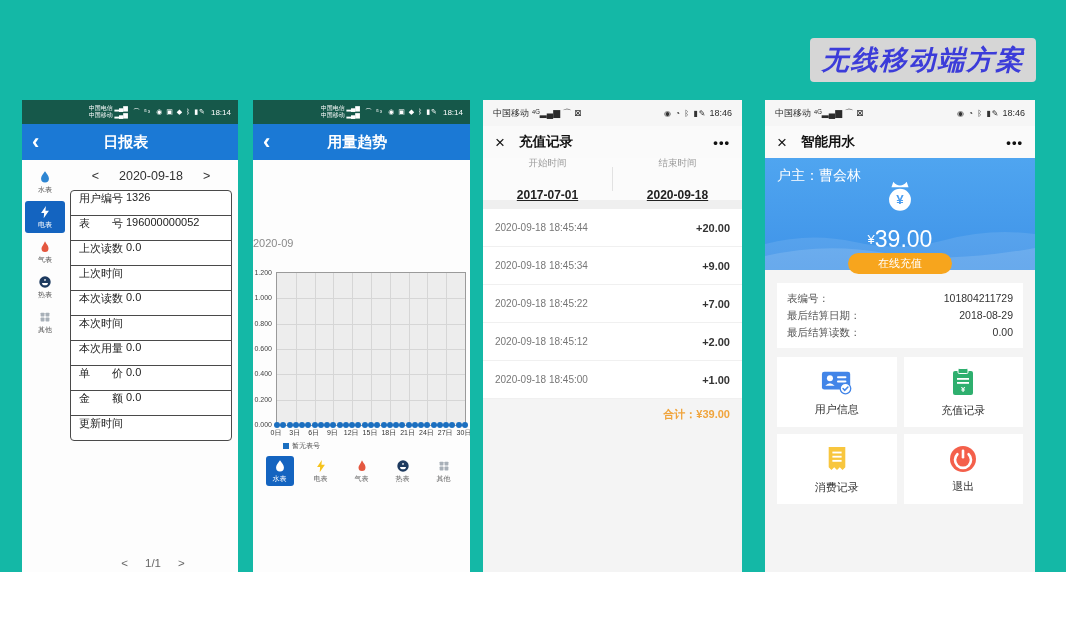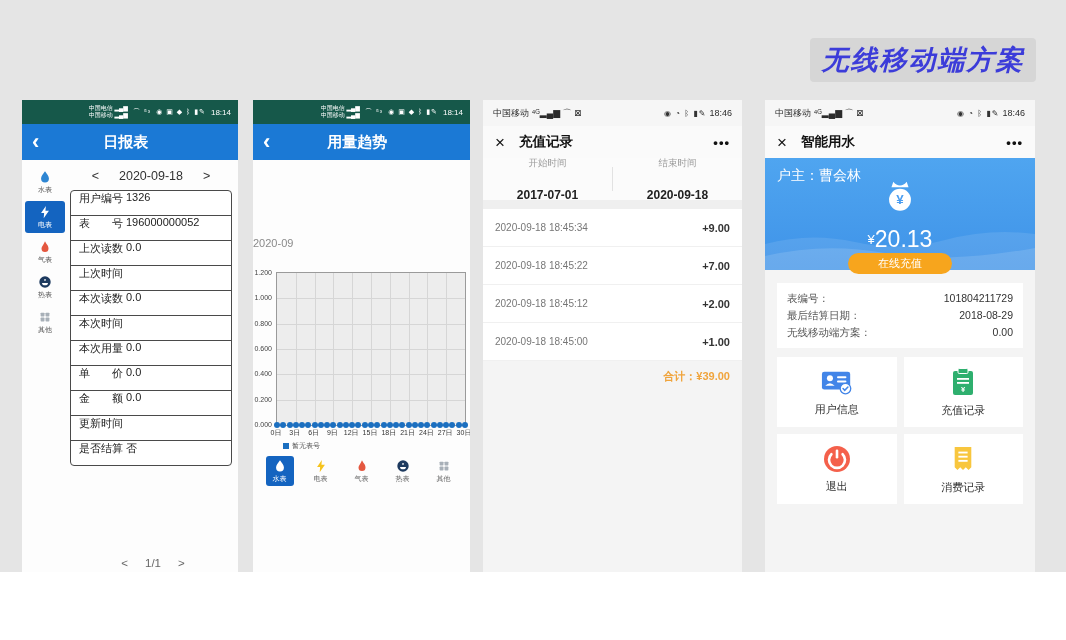--- a/index.html
+++ b/index.html
@@ -1,17 +1,17 @@
 <!DOCTYPE html>
 <html><head>
 <meta charset="utf-8">
 <style>
   html,body{margin:0;padding:0;background:#fff;}
   body{font-family:"Liberation Sans","DejaVu Sans",sans-serif;}
-  .canvas{position:relative;width:1066px;height:572px;background:#e5e5e5;overflow:hidden;}
+  .canvas{position:relative;width:1066px;height:572px;background:#14b8a6;overflow:hidden;}
 
   
   .badge{position:absolute;left:810px;top:38px;width:226px;height:44px;background:#d6d6d6;
     border-radius:4px;display:flex;align-items:center;justify-content:center;
     font-family:"DejaVu Serif","Liberation Serif",serif;font-style:italic;font-weight:bold;
     font-size:27px;color:#3c3cd9;letter-spacing:2px;}
 
   .phone{position:absolute;top:100px;height:477px;overflow:hidden;}
   .p1{left:22px;width:216px;background:#fdfdfd;}
   .p2{left:253px;width:217px;background:#fdfdfd;}
@@ -75,21 +75,21 @@
   .legend .sw{width:6px;height:6px;}
   .s2-tabs{position:absolute;top:296px;left:0;right:0;display:flex;justify-content:center;gap:13px;}
   .s2-tab{width:28px;height:30px;border-radius:3px;display:flex;flex-direction:column;align-items:center;
     justify-content:center;gap:1px;font-size:7px;color:#666;cursor:pointer;}
   .s2-tab.sel{background:#1464c0;color:#fff;}
 
   
   .filterbar{background:#fbfbfb;display:flex;height:42px;}
   .fcol{flex:1;display:flex;flex-direction:column;align-items:center;justify-content:center;gap:18px;cursor:pointer;}
   .flabel{font-size:9.5px;color:#9b9b9b;}
-  .fvalue{font-size:12px;color:#222;font-weight:bold;}
+  .fvalue{font-size:12px;color:#222;font-weight:bold;text-decoration:underline;}
   .fdivider{width:1px;background:#e2e2e2;margin:9px 0;}
   .gapband{height:9px;background:#efefef;}
   .rc-row{height:37px;background:#fff;display:flex;align-items:center;justify-content:space-between;
     padding:0 12px;border-bottom:1px solid #f0f0f0;}
   .rc-time{font-size:10px;color:#777;}
   .rc-amt{font-size:11px;color:#333;font-weight:bold;}
   .total-row{height:30px;display:flex;align-items:center;justify-content:flex-end;padding:0 12px;
     font-size:11px;font-weight:bold;color:#f0a43c;}
 
   
@@ -210,24 +210,20 @@
               <span class="lbl">单　　价</span>
               <span class="val">0.0</span>
             </div>
             <div class="s1-row">
               <span class="lbl">金　　额</span>
               <span class="val">0.0</span>
             </div>
             <div class="s1-row">
               <span class="lbl">更新时间</span>
               <span class="val"></span>
-            </div>
-            <div class="s1-row">
-              <span class="lbl">是否结算</span>
-              <span class="val">否</span>
             </div>
           </div>
         <div class="pager">
           <span>&lt;</span>
           <span>1/1</span>
           <span>&gt;</span>
         </div>
       </div>
     </div>
   </section>
@@ -379,20 +375,24 @@
       </div>
       <div class="fdivider"></div>
       <div class="fcol">
         <span class="flabel">结束时间</span>
         <span class="fvalue">2020-09-18</span>
       </div>
     </div>
     <div class="gapband"></div>
     <div id="s3-list">
         <div class="rc-row">
+          <span class="rc-time">2020-09-18 18:45:44</span>
+          <span class="rc-amt">+20.00</span>
+        </div>
+        <div class="rc-row">
           <span class="rc-time">2020-09-18 18:45:34</span>
           <span class="rc-amt">+9.00</span>
         </div>
         <div class="rc-row">
           <span class="rc-time">2020-09-18 18:45:22</span>
           <span class="rc-amt">+7.00</span>
         </div>
         <div class="rc-row">
           <span class="rc-time">2020-09-18 18:45:12</span>
           <span class="rc-amt">+2.00</span>
@@ -422,39 +422,39 @@
     <div class="bluecard">
       <div class="owner">
         <span>户主：</span><span>曹会林</span>
       </div>
       <svg class="bag" width="38" height="38" viewBox="0 0 40 40">
         <path d="M13 7 q3 4 7 4 q4 0 7 -4 l2 6 h-18 Z" fill="#ffffff"></path>
         <circle cx="20" cy="26" r="11.5" fill="#ffffff"></circle>
         <text x="20" y="31" text-anchor="middle" font-size="14" font-weight="bold" fill="#4a9df0" font-family="Liberation Sans, sans-serif">¥</text>
       </svg>
       <div class="bal-value">
-        <span class="bal-cur">¥</span><span class="bal-amt">20.13</span>
+        <span class="bal-cur">¥</span><span class="bal-amt">39.00</span>
       </div>
       <svg class="waves" viewBox="0 0 270 44" preserveAspectRatio="none">
         <path d="M0 18 Q45 6 90 16 T180 14 T270 8 V44 H0 Z" fill="rgba(255,255,255,0.10)"></path>
         <path d="M0 30 Q60 16 120 27 T270 22 V44 H0 Z" fill="rgba(255,255,255,0.13)"></path>
       </svg>
     </div>
     <button class="recharge-btn">在线充值</button>
     <div class="infocard" id="s4-info">
         <div class="inforow">
           <span class="ilabel">表编号：</span>
           <span class="ivalue">101804211729</span>
         </div>
         <div class="inforow">
           <span class="ilabel">最后结算日期：</span>
           <span class="ivalue">2018-08-29</span>
         </div>
         <div class="inforow">
-          <span class="ilabel">无线移动端方案：</span>
+          <span class="ilabel">最后结算读数：</span>
           <span class="ivalue">0.00</span>
         </div>
       </div>
     <div class="tilegrid" id="s4-grid">
         <div class="tile">
           <svg width="32" height="28" viewBox="0 0 34 28">
       <rect x="1" y="3" width="30" height="19" rx="2.5" fill="#4285e8"></rect>
       <circle cx="9.5" cy="10" r="3.2" fill="#fff"></circle>
             <path d="M4.5 18 q5 -5.5 10 0 Z" fill="#fff"></path>
       <rect x="17" y="8" width="10" height="2" rx="1" fill="#fff"></rect>
@@ -468,32 +468,32 @@
           <svg width="26" height="30" viewBox="0 0 26 30">
       <rect x="3" y="4" width="20" height="24" rx="2" fill="#2eaf6e"></rect>
       <rect x="8" y="1.5" width="10" height="5" rx="1.2" fill="#2eaf6e" stroke="#fff" stroke-width="1"></rect>
       <rect x="7" y="11" width="12" height="1.8" fill="#fff"></rect>
             <rect x="7" y="15" width="12" height="1.8" fill="#fff"></rect>
       <text x="13" y="25" text-anchor="middle" font-size="7.5" font-weight="bold" fill="#fff" font-family="Liberation Sans, sans-serif">¥</text>
           </svg>
           <span>充值记录</span>
         </div>
         <div class="tile">
-          <svg width="28" height="28" viewBox="0 0 28 28">
-      <circle cx="14" cy="14" r="13" fill="#f4604b"></circle>
-      <path d="M8.4 9.2 a8 8 0 1 0 11.2 0" fill="none" stroke="#fff" stroke-width="2.6" stroke-linecap="round"></path>
-      <rect x="12.7" y="4.5" width="2.6" height="9" rx="1.3" fill="#fff"></rect>
-          </svg>
-          <span>退出</span>
-        </div>
-        <div class="tile">
           <svg width="24" height="30" viewBox="0 0 26 30">
       <path d="M4 2 H22 V24 L19 27 L16 24 L13 27 L10 24 L7 27 L4 24 Z" fill="#f8c63e"></path>
       <rect x="8" y="7" width="10" height="2" fill="#fff"></rect>
             <rect x="8" y="11.5" width="10" height="2" fill="#fff"></rect>
             <rect x="8" y="16" width="10" height="2" fill="#fff"></rect>
           </svg>
           <span>消费记录</span>
         </div>
+        <div class="tile">
+          <svg width="28" height="28" viewBox="0 0 28 28">
+      <circle cx="14" cy="14" r="13" fill="#f4604b"></circle>
+      <path d="M8.4 9.2 a8 8 0 1 0 11.2 0" fill="none" stroke="#fff" stroke-width="2.6" stroke-linecap="round"></path>
+      <rect x="12.7" y="4.5" width="2.6" height="9" rx="1.3" fill="#fff"></rect>
+          </svg>
+          <span>退出</span>
+        </div>
       </div>
   </section>
 
 </div>
 
 </body></html>

